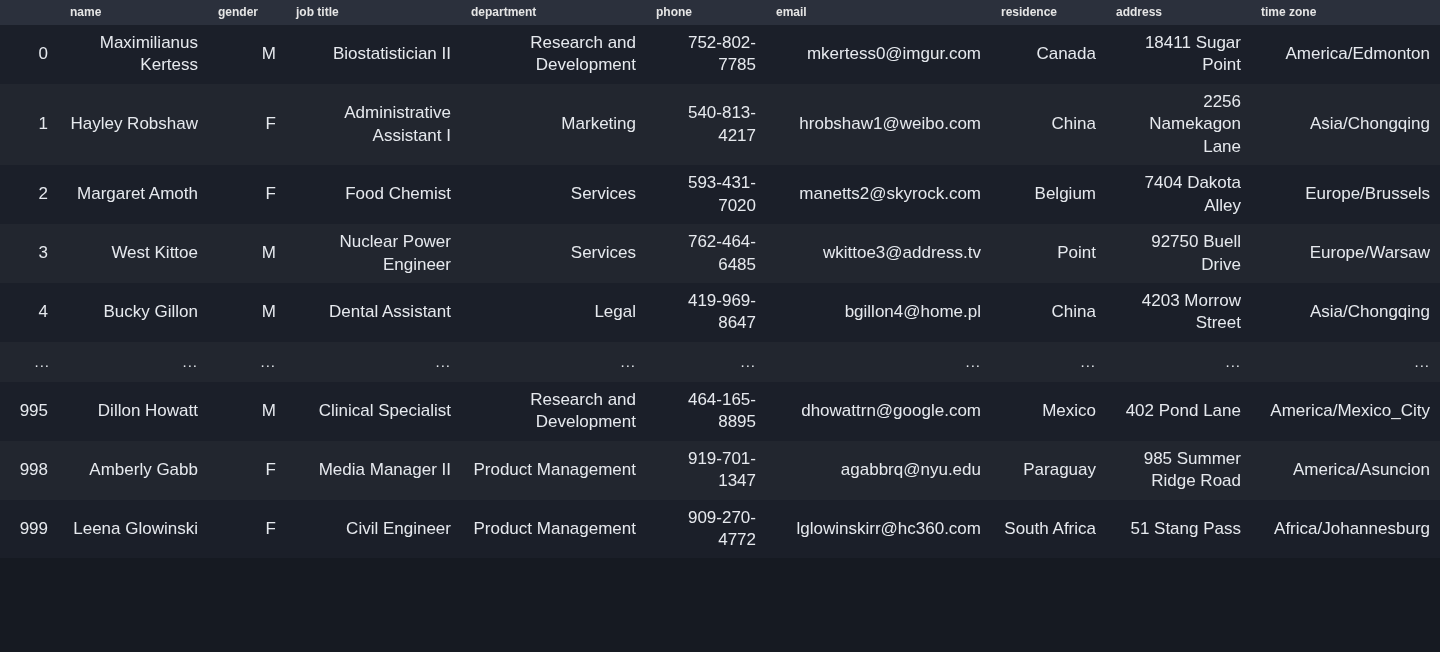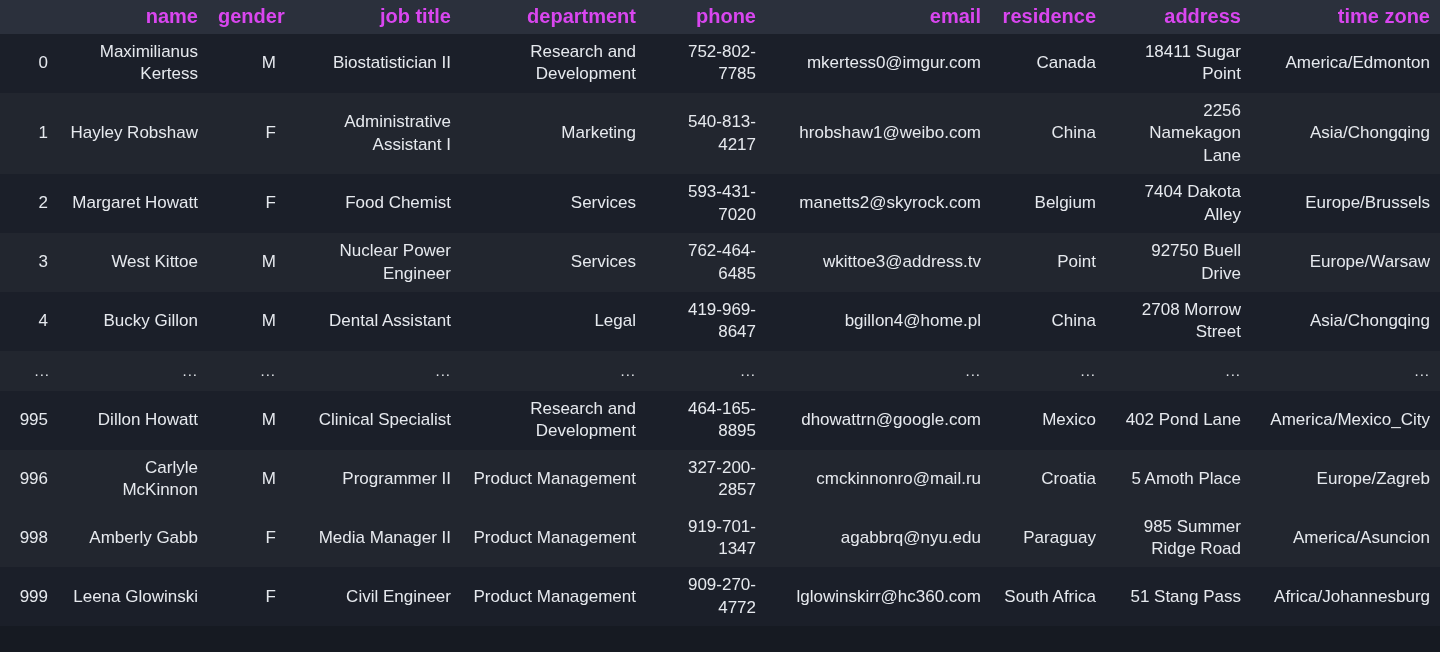--- a/index.html
+++ b/index.html
@@ -27,24 +27,24 @@
 
   table.df {
     width: 1440px;
     border-collapse: collapse;
     table-layout: fixed;
     font-size: 17px;
   }
 
   table.df thead th {
     background: #2b303c;
-    color: #d946ef;
+    color: #e5e5e5;
     font-weight: bold;
-    font-size: 20px;
-    text-align: right;
+    font-size: 12px;
+    text-align: left;
     vertical-align: bottom;
     padding: 5px 10px 6px 10px;
     height: 23px;
     box-sizing: border-box;
     white-space: nowrap;
     overflow: hidden;
   }
 
   table.df tbody td {
     text-align: right;
@@ -138,21 +138,21 @@
           <td>Administrative Assistant I</td>
           <td>Marketing</td>
           <td>540-813-4217</td>
           <td>hrobshaw1@weibo.com</td>
           <td>China</td>
           <td>2256 Namekagon Lane</td>
           <td>Asia/Chongqing</td>
         </tr>
         <tr class="row-even">
           <td class="idx">2</td>
-          <td>Margaret Howatt</td>
+          <td>Margaret Amoth</td>
           <td>F</td>
           <td>Food Chemist</td>
           <td>Services</td>
           <td>593-431-7020</td>
           <td>manetts2@skyrock.com</td>
           <td>Belgium</td>
           <td>7404 Dakota Alley</td>
           <td>Europe/Brussels</td>
         </tr>
         <tr class="row-odd">
@@ -169,21 +169,21 @@
         </tr>
         <tr class="row-even">
           <td class="idx">4</td>
           <td>Bucky Gillon</td>
           <td>M</td>
           <td>Dental Assistant</td>
           <td>Legal</td>
           <td>419-969-8647</td>
           <td>bgillon4@home.pl</td>
           <td>China</td>
-          <td>2708 Morrow Street</td>
+          <td>4203 Morrow Street</td>
           <td>Asia/Chongqing</td>
         </tr>
         <tr class="row-odd ellipsis-row">
           <td>...</td>
           <td>...</td>
           <td>...</td>
           <td>...</td>
           <td>...</td>
           <td>...</td>
           <td>...</td>
@@ -197,32 +197,20 @@
           <td>M</td>
           <td>Clinical Specialist</td>
           <td>Research and Development</td>
           <td>464-165-8895</td>
           <td>dhowattrn@google.com</td>
           <td>Mexico</td>
           <td>402 Pond Lane</td>
           <td>America/Mexico_City</td>
         </tr>
         <tr class="row-odd">
-          <td class="idx">996</td>
-          <td>Carlyle McKinnon</td>
-          <td>M</td>
-          <td>Programmer II</td>
-          <td>Product Management</td>
-          <td>327-200-2857</td>
-          <td>cmckinnonro@mail.ru</td>
-          <td>Croatia</td>
-          <td>5 Amoth Place</td>
-          <td>Europe/Zagreb</td>
-        </tr>
-        <tr class="row-odd">
           <td class="idx">998</td>
           <td>Amberly Gabb</td>
           <td>F</td>
           <td>Media Manager II</td>
           <td>Product Management</td>
           <td>919-701-1347</td>
           <td>agabbrq@nyu.edu</td>
           <td>Paraguay</td>
           <td>985 Summer Ridge Road</td>
           <td>America/Asuncion</td>

